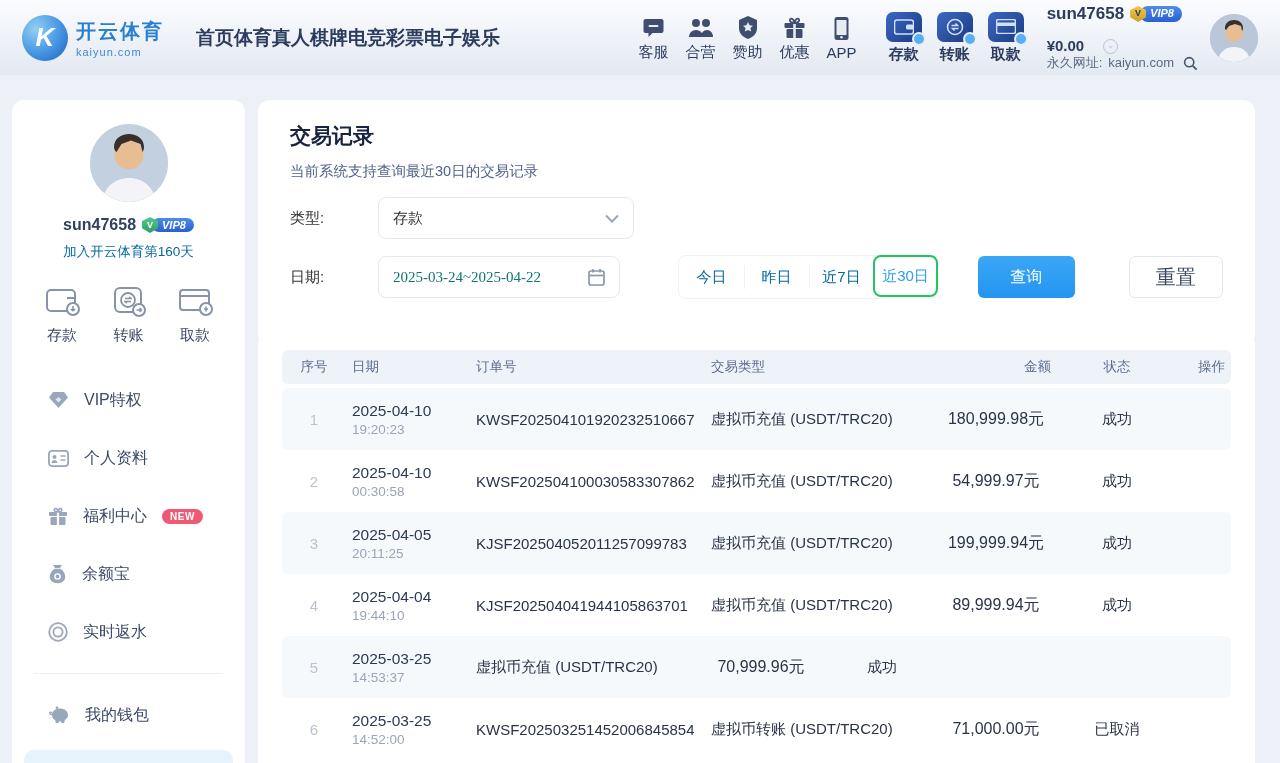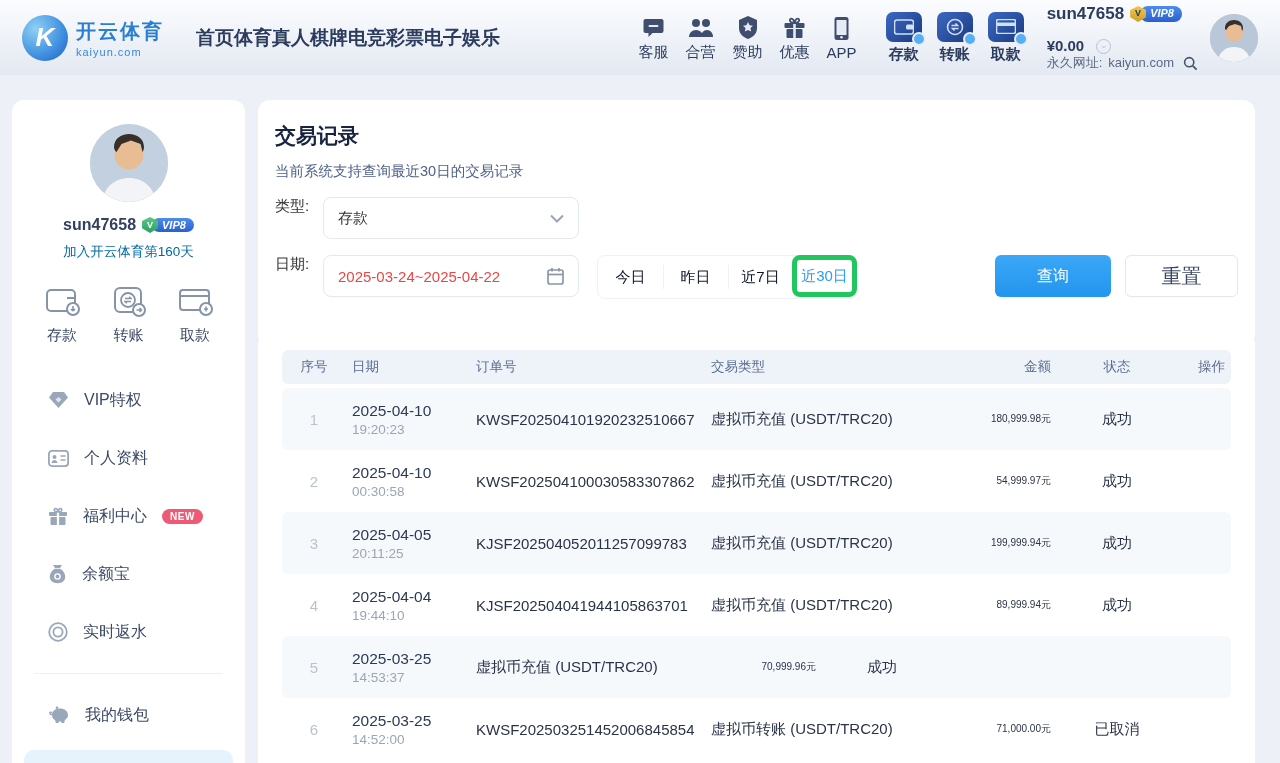--- a/index.html
+++ b/index.html
@@ -54,21 +54,21 @@
     width:16px; height:16px; background:linear-gradient(180deg,#f5c64a,#caa02c);
     clip-path:polygon(50% 0,100% 25%,100% 70%,50% 100%,0 70%,0 25%);
     display:flex; align-items:center; justify-content:center;
     color:#243a63; font-size:9px; font-weight:bold; z-index:1;
   }
   .vip-pill {
     background:linear-gradient(180deg,#4d8cec,#2a5fd0); color:#fff;
     font-size:11px; font-weight:bold; font-style:italic;
     padding:1px 8px 1px 10px; border-radius:9px; margin-left:-6px;
   }
-  .balance-row { display:flex; align-items:center; gap:12px; margin-top:12px; }
+  .balance-row { display:flex; align-items:center; gap:19px; margin-top:12px; }
   .balance { font-size:15px; font-weight:bold; color:#2c3c5e; }
   .refresh-circle {
     width:15px; height:15px; border-radius:50%; border:1.5px solid #b9c3d4;
     color:#b9c3d4; font-size:9px; display:flex; align-items:center; justify-content:center;
     cursor:pointer;
   }
   .url-row { display:flex; align-items:center; gap:6px; font-size:13px; color:#5a6a85; }
   .navbar-avatar {
     width:48px; height:48px; border-radius:50%; margin-left:12px; overflow:hidden;
     background:linear-gradient(180deg,#cfd9e6,#a9b8cb); cursor:pointer; flex-shrink:0;
@@ -101,50 +101,50 @@
     padding:2px 8px; border-radius:9px; letter-spacing:.5px;
   }
   .menu-divider { height:1px; background:#edf0f5; margin:12px 22px; }
   .menu-item.active {
     background:#e6f3fd; border-radius:10px; margin:6px 12px 0; padding-left:24px;
   }
 
   
   .filter-card {
     position:absolute; left:258px; top:100px; width:997px; height:246px;
-    background:#fff; border-radius:12px; padding:22px 17px;
+    background:#fff; border-radius:12px; padding:22px 32px;
   }
   .page-title { font-size:21px; font-weight:bold; color:#17233f; }
   .page-subtitle { font-size:14.5px; color:#51618a; margin-top:12px; }
 
-  .filter-row { display:flex; align-items:flex-start; margin-top:16px; }
+  .filter-row { display:flex; align-items:center; margin-top:16px;gap:40px; }
   .filter-label { font-size:15px; color:#333; width:48px; flex-shrink:0; }
   .select-box, .date-box {
     width:256px; height:42px; border:1px solid #e4e9f0; border-radius:8px;
     display:flex; align-items:center; padding:0 14px; background:#fff; cursor:pointer;
   }
   .select-box .val { font-size:15px; color:#333; }
   .box-icon { margin-left:auto; display:flex; }
   .date-input {
-    border:none; outline:none; font-size:15px; color:#ef4444; width:195px;
-    font-family:Liberation Sans, sans-serif; background:transparent;
+    border:none; outline:none; font-size:15px; color:#0f766e; width:195px;
+    font-family:Liberation Serif, serif; background:transparent;
   }
   .range-group {
     display:flex; margin-left:18px; background:#fff;
     border:1px solid #eef1f6; border-radius:8px;
   }
   .range-item {
     width:65px; height:42px; display:flex; align-items:center; justify-content:center;
-    font-size:15px; color:#0f172a; cursor:pointer; position:relative;
+    font-size:15px; color:#0369a1; cursor:pointer; position:relative;
   }
   .range-item + .range-item::before {
     content:""; position:absolute; left:0; top:9px; bottom:9px; width:1px; background:#eef1f6;
   }
   .range-item.active {
-    border:5px solid #22c55e; border-radius:8px; color:#2b9df3; margin:-1px;
+    border:2px solid #22c55e; border-radius:8px; color:#2b9df3; margin:-1px;
     background:#fff; z-index:1;
   }
   .range-item.active::before { display:none; }
 
   .btn-search {
     margin-left:auto; width:116px; height:42px; border:none; border-radius:6px;
     background:linear-gradient(180deg,#3ba7f6,#2395ef); color:#fff; font-size:16px;
     cursor:pointer; font-family:inherit;
   }
   .btn-reset {
@@ -169,21 +169,21 @@
   .c-date  { width:124px; text-align:left; }
   .c-order { width:235px; text-align:left; }
   .c-type  { width:230px; text-align:left; }
   .c-amt   { width:122px; text-align:right; }
   .c-status{ width:120px; text-align:center; }
   .c-act   { width:54px;  text-align:right; }
   .seq-val { font-size:15px; color:#b9c2cf; }
   .date-main { font-size:15.5px; color:#2c3a55; font-weight:500; }
   .date-time { font-size:13.5px; color:#9aa5b8; margin-top:2px; }
   .order-val, .type-val, .status-val { font-size:15px; color:#2a3347; }
-  .amt-val { font-size:10px; color:#2a3347; }
+  .amt-val { font-size:16px; color:#2a3347;text-align:center; }
 
   svg { display:block; }
 </style>
 </head>
 <body>
 
 <div class="navbar">
   <div class="logo">
     <div class="logo-circle">K</div>
     <div>

